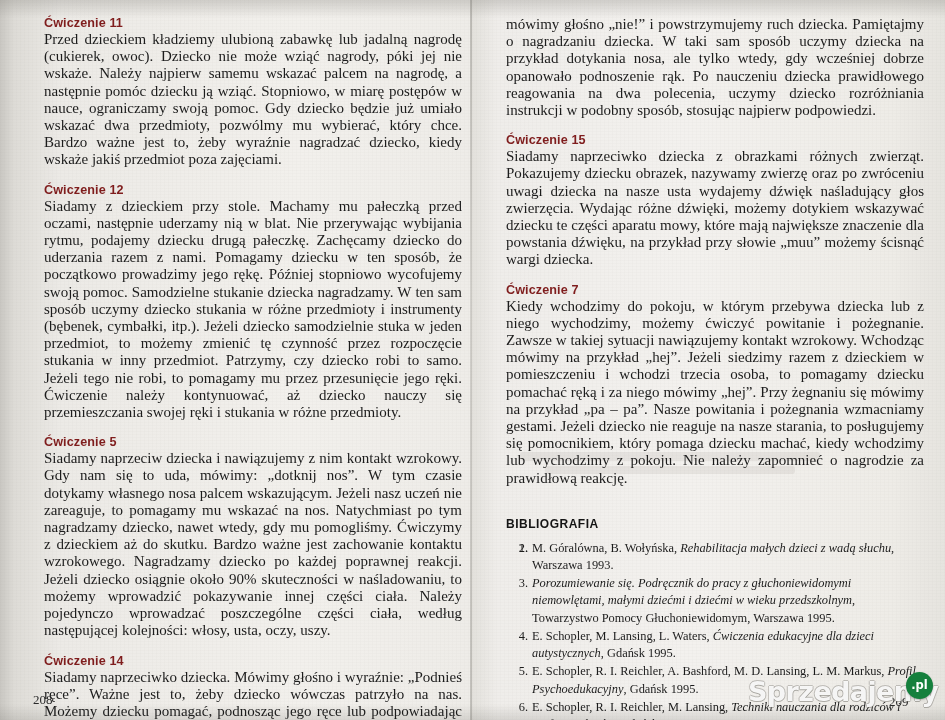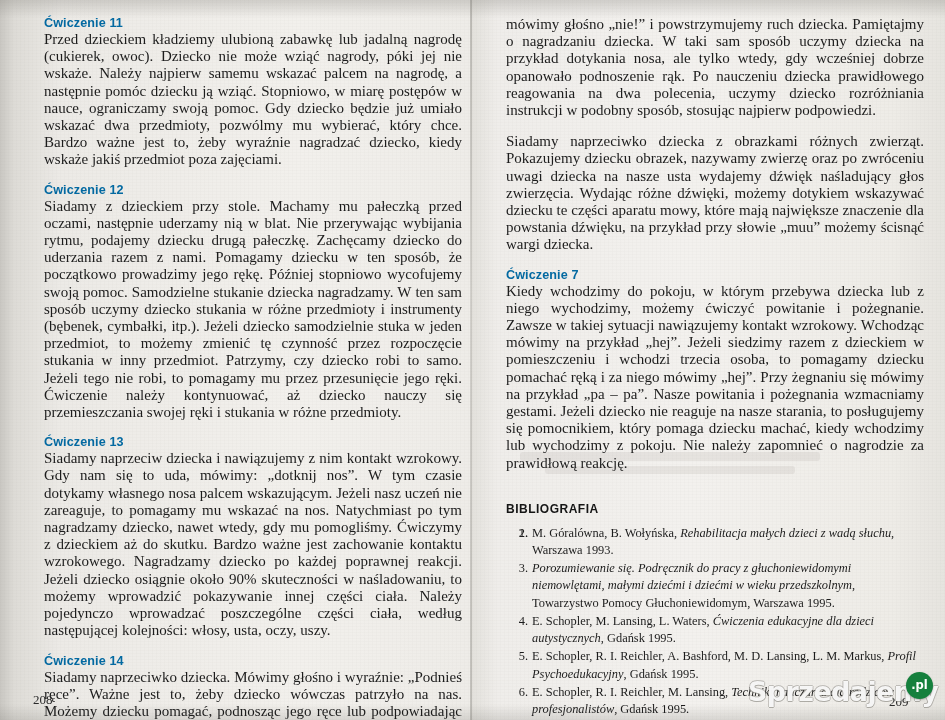--- a/index.html
+++ b/index.html
@@ -79,21 +79,21 @@
     text-justify: inter-word;
     hyphens: manual;
   }
 
   h2.ex-heading {
     font-family: "Liberation Sans", "DejaVu Sans", sans-serif;
     font-size: 12.6px;
     font-weight: bold;
     margin: 0 0 1px 0;
     letter-spacing: .1px;
-    color: #0369a1;
+    color: #7f1d1d;
   }
   h2.biblio-heading {
     font-family: "Liberation Sans", "DejaVu Sans", sans-serif;
     font-size: 12px;
     font-weight: bold;
     letter-spacing: .5px;
     margin: 0 0 9px 0;
     color: #151515;
   }
   p.para {
@@ -206,36 +206,37 @@
       <h2 class="ex-heading">Ćwiczenie 11</h2>
       <p class="para page-body">Przed dzieckiem kładziemy ulubioną zabawkę lub jadalną nagrodę (cukierek, owoc). Dziecko nie może wziąć nagrody, póki jej nie wskaże. Należy najpierw samemu wskazać palcem na nagrodę, a następnie pomóc dziecku ją wziąć. Stopniowo, w miarę postępów w nauce, ograniczamy swoją pomoc. Gdy dziecko będzie już umiało wskazać dwa przedmioty, pozwólmy mu wybierać, który chce. Bardzo ważne jest to, żeby wyraźnie nagradzać dziecko, kiedy wskaże jakiś przedmiot poza zajęciami.</p>
     </div>
 
     <div class="block">
       <h2 class="ex-heading">Ćwiczenie 12</h2>
       <p class="para page-body">Siadamy z dzieckiem przy stole. Machamy mu pałeczką przed oczami, następnie uderzamy nią w blat. Nie przerywając wybijania rytmu, podajemy dziecku drugą pałeczkę. Zachęcamy dziecko do uderzania razem z nami. Pomagamy dziecku w ten sposób, że początkowo prowadzimy jego rękę. Później stopniowo wycofujemy swoją pomoc. Samodzielne stukanie dziecka nagradzamy. W ten sam sposób uczymy dziecko stukania w różne przedmioty i instrumenty (bębenek, cymbałki, itp.). Jeżeli dziecko samodzielnie stuka w jeden przedmiot, to możemy zmienić tę czynność przez rozpoczęcie stukania w inny przedmiot. Patrzymy, czy dziecko robi to samo. Jeżeli tego nie robi, to pomagamy mu przez przesunięcie jego ręki. Ćwiczenie należy kontynuować, aż dziecko nauczy się przemieszczania swojej ręki i stukania w różne przedmioty.</p>
     </div>
 
     <div class="block">
-      <h2 class="ex-heading">Ćwiczenie 13</h2>
+      <h2 class="ex-heading">Ćwiczenie 5</h2>
       <p class="para page-body">Siadamy naprzeciw dziecka i nawiązujemy z nim kontakt wzrokowy. Gdy nam się to uda, mówimy: „dotknij nos”. W tym czasie dotykamy własnego nosa palcem wskazującym. Jeżeli nasz uczeń nie zareaguje, to pomagamy mu wskazać na nos. Natychmiast po tym nagradzamy dziecko, nawet wtedy, gdy mu pomogliśmy. Ćwiczymy z dzieckiem aż do skutku. Bardzo ważne jest zachowanie kontaktu wzrokowego. Nagradzamy dziecko po każdej poprawnej reakcji. Jeżeli dziecko osiągnie około 90% skuteczności w naśladowaniu, to możemy wprowadzić pokazywanie innej części ciała. Należy pojedynczo wprowadzać poszczególne części ciała, według następującej kolejności: włosy, usta, oczy, uszy.</p>
     </div>
 
     <div class="block">
       <h2 class="ex-heading">Ćwiczenie 14</h2>
       <p class="para page-body tight">Siadamy naprzeciwko dziecka. Mówimy głośno i wyraźnie: „Podnieś ręce”. Ważne jest to, żeby dziecko wówczas patrzyło na nas. Możemy dziecku pomagać, podnosząc jego ręce lub podpowiadając w ten sposób, że sami podniesiemy ręce. W miarę postępów w pracy, redukujemy naszą pomoc. Należy uważać, aby dziecko podnosiło ręce tylko wtedy, gdy je o to prosimy. Jeżeli dziecko podnosi ręce w niewłaściwym momencie,</p>
     </div>
 
   </div>
 
   <div class="column" id="col-right" style="top:16px;">
 
     <p class="para page-body">mówimy głośno „nie!” i powstrzymujemy ruch dziecka. Pamiętajmy o nagradzaniu dziecka. W taki sam sposób uczymy dziecka na przykład dotykania nosa, ale tylko wtedy, gdy wcześniej dobrze opanowało podnoszenie rąk. Po nauczeniu dziecka prawidłowego reagowania na dwa polecenia, uczymy dziecko rozróżniania instrukcji w podobny sposób, stosując najpierw podpowiedzi.</p>
 
     <div class="block">
+      <h2 class="ex-heading">Ćwiczenie 15</h2>
       <p class="para page-body">Siadamy naprzeciwko dziecka z obrazkami różnych zwierząt. Pokazujemy dziecku obrazek, nazywamy zwierzę oraz po zwróceniu uwagi dziecka na nasze usta wydajemy dźwięk naśladujący głos zwierzęcia. Wydając różne dźwięki, możemy dotykiem wskazywać dziecku te części aparatu mowy, które mają największe znaczenie dla powstania dźwięku, na przykład przy słowie „muu” możemy ścisnąć wargi dziecka.</p>
     </div>
 
     <div class="block">
       <h2 class="ex-heading">Ćwiczenie 7</h2>
       <p class="para page-body">Kiedy wchodzimy do pokoju, w którym przebywa dziecka lub z niego wychodzimy, możemy ćwiczyć powitanie i pożegnanie. Zawsze w takiej sytuacji nawiązujemy kontakt wzrokowy. Wchodząc mówimy na przykład „hej”. Jeżeli siedzimy razem z dzieckiem w pomieszczeniu i wchodzi trzecia osoba, to pomagamy dziecku pomachać ręką i za niego mówimy „hej”. Przy żegnaniu się mówimy na przykład „pa – pa”. Nasze powitania i pożegnania wzmacniamy gestami. Jeżeli dziecko nie reaguje na nasze starania, to posługujemy się pomocnikiem, który pomaga dziecku machać, kiedy wchodzimy lub wychodzimy z pokoju. Nie należy zapomnieć o nagrodzie za prawidłową reakcję.</p>
     </div>
 
     <div class="spacer-lg"></div>
 

